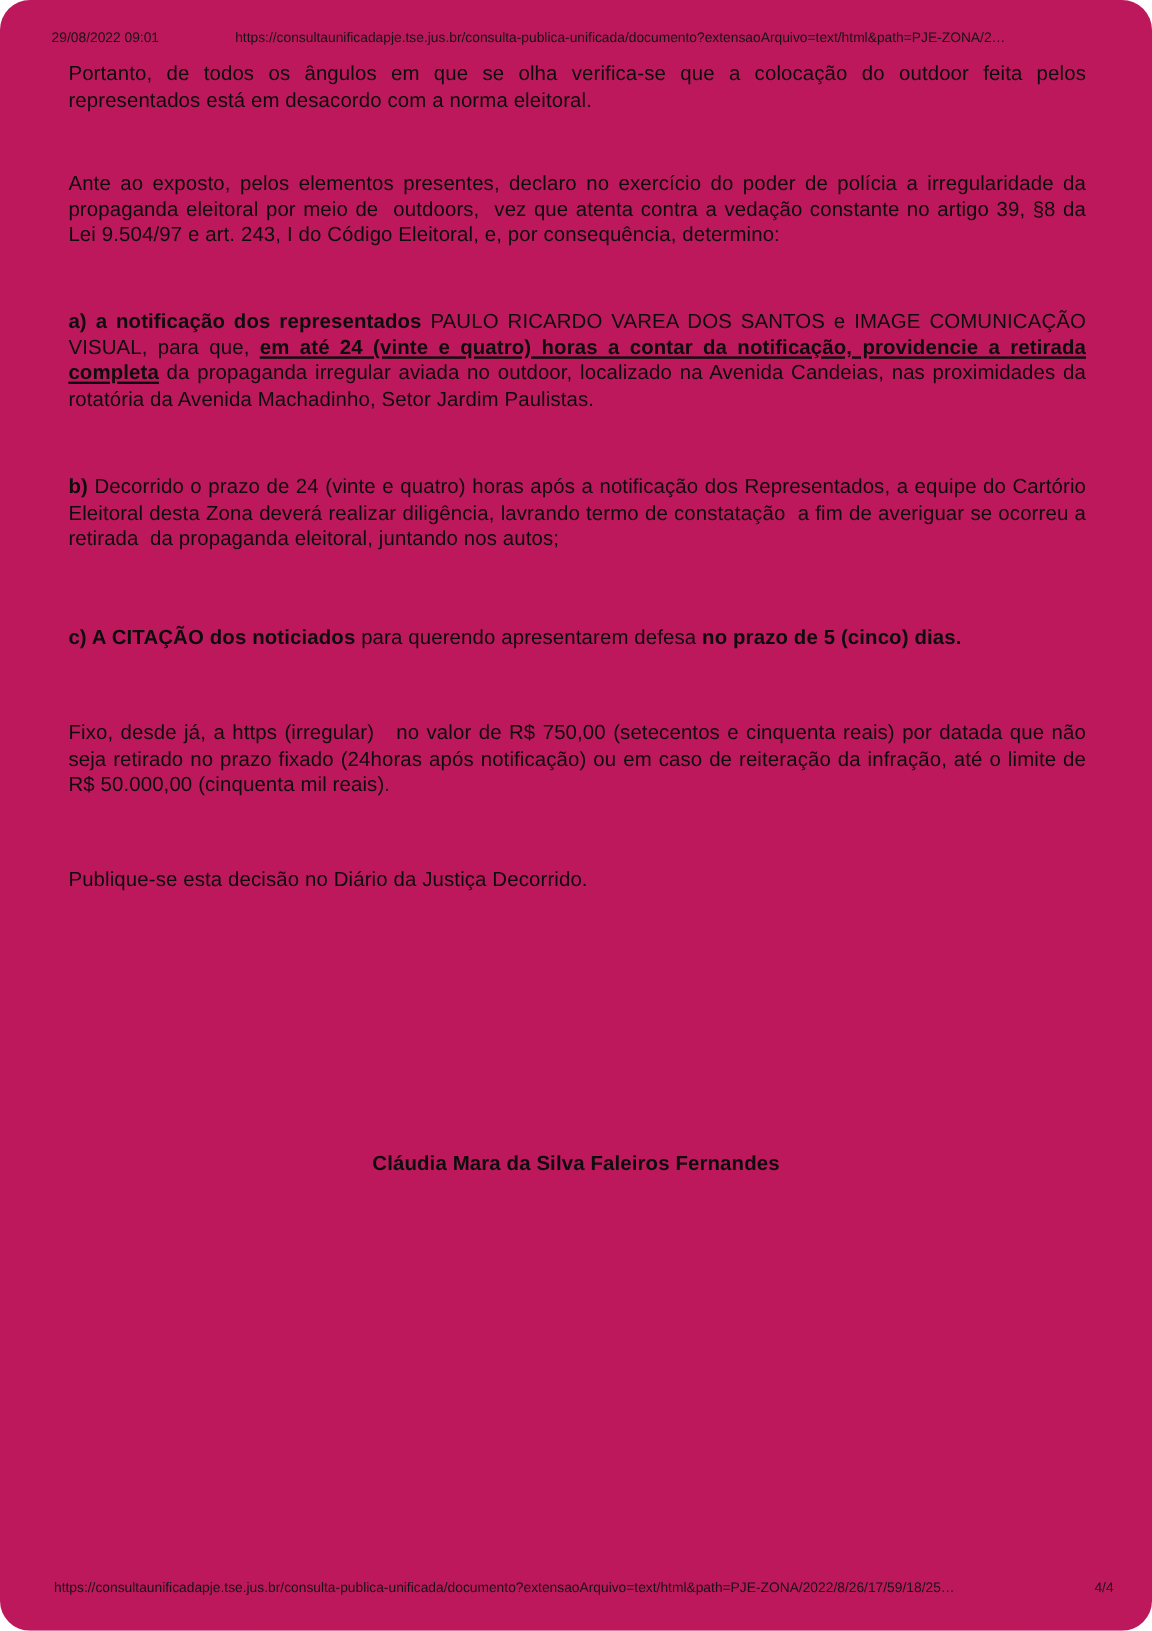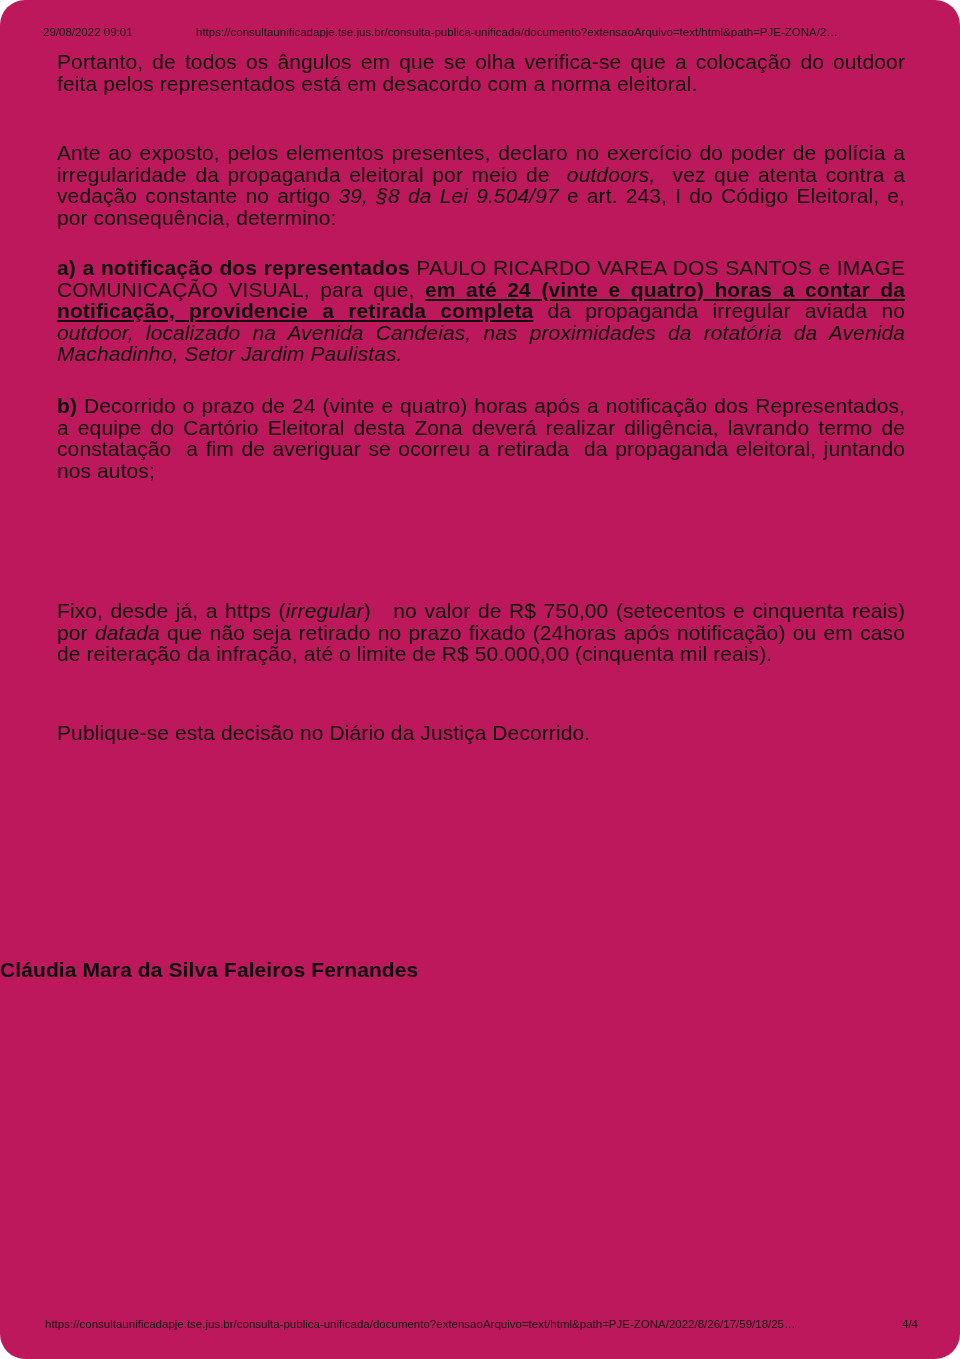--- a/index.html
+++ b/index.html
@@ -16,54 +16,55 @@
   .meta {
     position:absolute;
     font-size:11.5px;
     line-height:14px;
     color:#141414;
     white-space:nowrap;
   }
   .hdr-date { left:43px;  top:25px; }
   .hdr-url  { left:196px; top:25px; }
   .ftr-url  { left:45px;  top:1317px; }
-  .ftr-page { right:42px; top:1317px; }
+  .ftr-page { right:32px; top:1317px; }
 
   .blk {
     position:absolute;
     left:57px; right:55px;
     margin:0;
-    font-size:21px;
+    font-size:17px;
     line-height:21.6px;
     text-align:justify;
     letter-spacing:0.1px;
   }
   .left  { text-align:left; }
-  .center{ left:0; right:0; text-align:left; }
+  .center{ left:0; right:0; text-align:center; }
 
   .b { font-weight:bold; }
-  .i { font-style:italic; }
+  .i { }
   .u { text-decoration:underline; text-decoration-thickness:2px; text-underline-offset:2px; }
 </style>
 </head>
 <body>
 
 <div class="sheet">
 
   <span class="meta hdr-date">29/08/2022 09:01</span>
   <span class="meta hdr-url">https://consultaunificadapje.tse.jus.br/consulta-publica-unificada/documento?extensaoArquivo=text/html&amp;path=PJE-ZONA/2…</span>
 
   <p class="blk" style="top:51px"><span>Portanto, de todos os ângulos em que se olha verifica-se que a colocação do outdoor feita pelos representados está em desacordo com a norma eleitoral.</span></p>
 
   <p class="blk" style="top:142px"><span>Ante ao exposto, pelos elementos presentes, declaro no exercício do poder de polícia a irregularidade da propaganda eleitoral por meio de&nbsp; </span><span class="i">outdoors,</span><span>&nbsp; vez que atenta contra a vedação constante no artigo </span><span class="i">39, §8 da Lei 9.504/97</span><span> e art. 243, I do Código Eleitoral, e, por consequência, determino:</span></p>
 
   <p class="blk" style="top:257px"><span class="b">a) a notificação dos representados </span><span>PAULO RICARDO VAREA DOS SANTOS e IMAGE COMUNICAÇÃO VISUAL, para que, </span><span class="b u">em até 24 (vinte e quatro) horas a contar da notificação, providencie a retirada completa</span><span> da propaganda irregular aviada no </span><span class="i">outdoor, localizado na Avenida Candeias, nas proximidades da rotatória da Avenida Machadinho, Setor Jardim Paulistas.</span></p>
 
   <p class="blk" style="top:395px"><span class="b">b)</span><span> Decorrido o prazo de 24 (vinte e quatro) horas após a notificação dos Representados, a equipe do Cartório Eleitoral desta Zona deverá realizar diligência, lavrando termo de constatação &nbsp;a fim de averiguar se ocorreu a retirada &nbsp;da propaganda eleitoral, juntando nos autos;</span></p>
 
+  <p class="blk left" style="top:521px"><span class="b">c) A CITAÇÃO dos noticiados</span><span> para querendo apresentarem defesa </span><span class="b">no prazo de 5 (cinco) dias.</span></p>
 
   <p class="blk" style="top:600px"><span>Fixo, desde já, a https (</span><span class="i">irregular</span><span>)&nbsp;&nbsp; no valor de R$ 750,00 (setecentos e cinquenta reais) por </span><span class="i">datada</span><span> que não seja retirado no prazo fixado (24horas após notificação) ou em caso de reiteração da infração, até o limite de R$ 50.000,00 (cinquenta mil reais).</span></p>
 
   <p class="blk left" style="top:722px"><span>Publique-se esta decisão no Diário da Justiça Decorrido.</span></p>
 
 
 
   <p class="blk center b" style="top:959px">Cláudia Mara da Silva Faleiros Fernandes</p>
 
 

